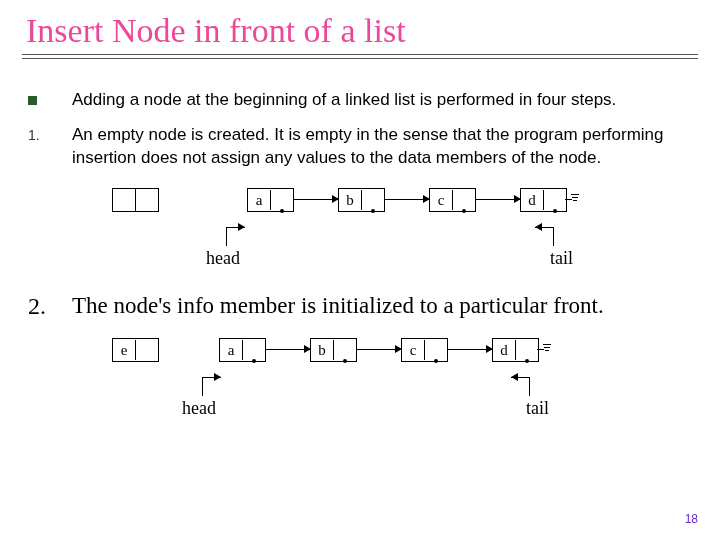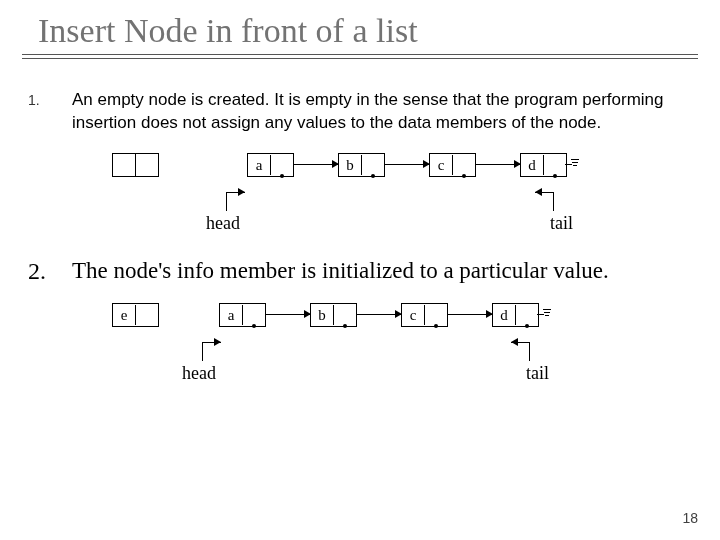--- a/index.html
+++ b/index.html
@@ -10,22 +10,22 @@
     font-family: "Times New Roman", serif;
     background: #fff;
     position: relative;
     overflow: hidden;
   }
   .slide {
     padding: 12px 22px 0 22px;
   }
   .title {
     font-size: 34px;
-    color: #737373;
-    margin: 0 0 4px 16px;
+    color: #ec4899;
+    margin: 0 0 4px 4px;
     font-weight: normal;
   }
   .title-underline {
     border-top: 1.5px solid #555;
     border-bottom: 1.5px solid #555;
     height: 3px;
     margin-bottom: 30px;
   }
   .body-text {
     font-family: Arial, sans-serif;
@@ -196,37 +196,41 @@
     width:0;height:0;
     border-right: 7px solid #000;
     border-top: 4px solid transparent;
     border-bottom: 4px solid transparent;
   }
   .page-num {
     position: absolute;
     bottom: 14px;
     right: 22px;
     font-family: Arial, sans-serif;
-    font-size: 14px;
-    color: #404040;
+    font-size: 12px;
+    color: #6d28d9;
   }
   .step2-text {
     font-size: 23px;
     font-family: "Times New Roman", serif;
   }
   .e-node { margin-right: 60px; }
 </style>
 </head>
 <body>
 
 <div class="slide">
   <h1 class="title">Insert Node in front of a list</h1>
   <div class="title-underline"></div>
 
   <div class="body-text">
+    <div class="item">
+      <div class="marker"><span class="square-bullet"></span></div>
+      <div class="item-text">Adding a node at the beginning of a linked list is performed in four steps.</div>
+    </div>
     <div class="item">
       <div class="marker"><span class="num-bullet">1.</span></div>
       <div class="item-text">An empty node is created. It is empty in the sense that the program performing insertion does not assign any values to the data members of the node.</div>
     </div>
   </div>
 
   <div class="diagram">
     <div class="diag-row">
       <span class="empty-node">
           <span class="cell1"></span>
@@ -278,21 +282,21 @@
     <div class="label-row" style="margin-top:-4px">
       <span style="width:94px"></span>
       <span>head</span>
       <span style="width:310px"></span>
       <span>tail</span>
     </div>
   </div>
 
   <div class="item">
     <div class="marker"><span class="big-num">2.</span></div>
-    <div class="item-text step2-text">The node's info member is initialized to a particular value.</div>
+    <div class="item-text step2-text">The node's info member is initialized to a particular front.</div>
   </div>
 
   <div class="diagram">
     <div class="diag-row">
       <span class="filled-node e-node">
           <span class="cell1">e</span>
           <span class="cell2"></span>
         </span>
       <span class="filled-node">
           <span class="cell1">a</span>

